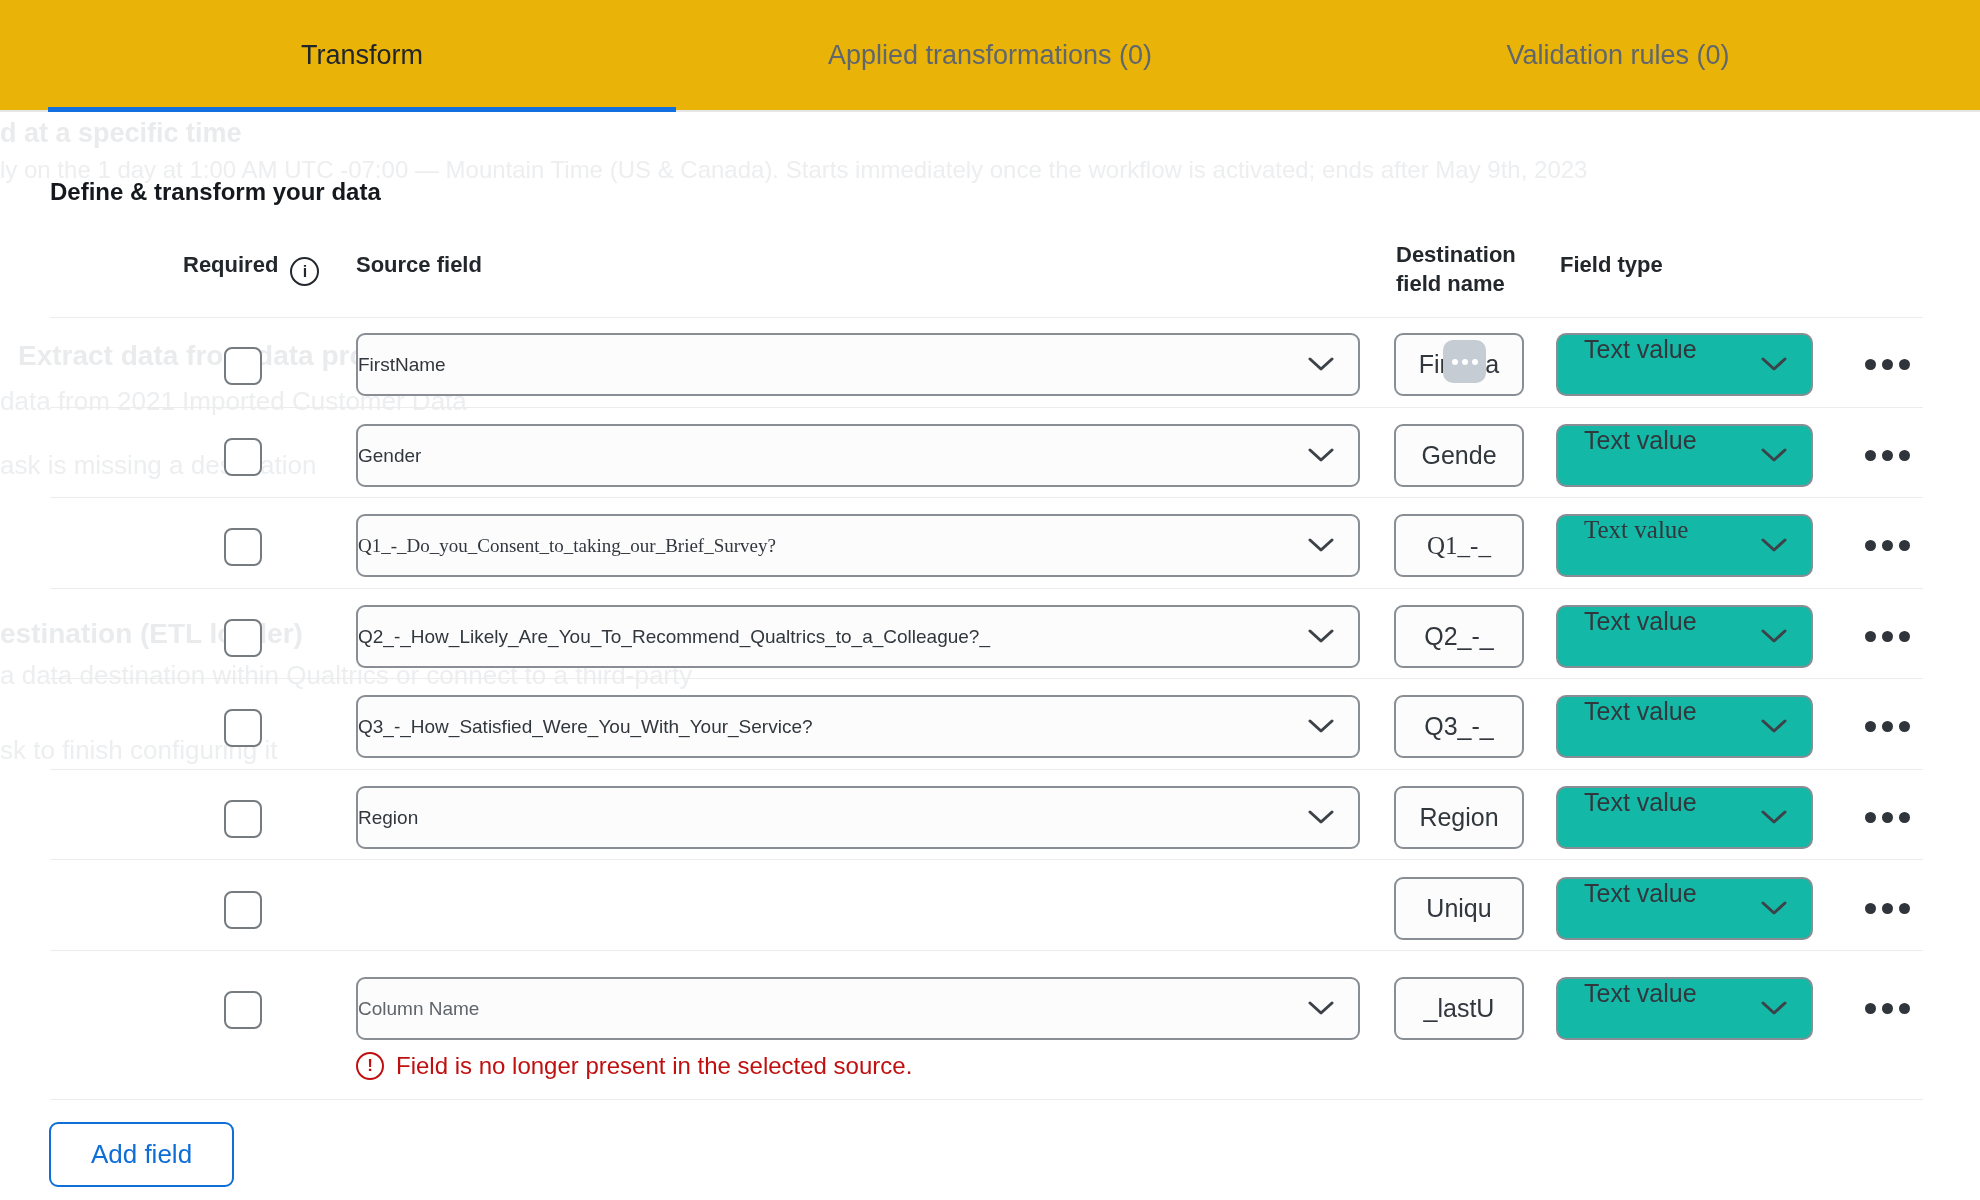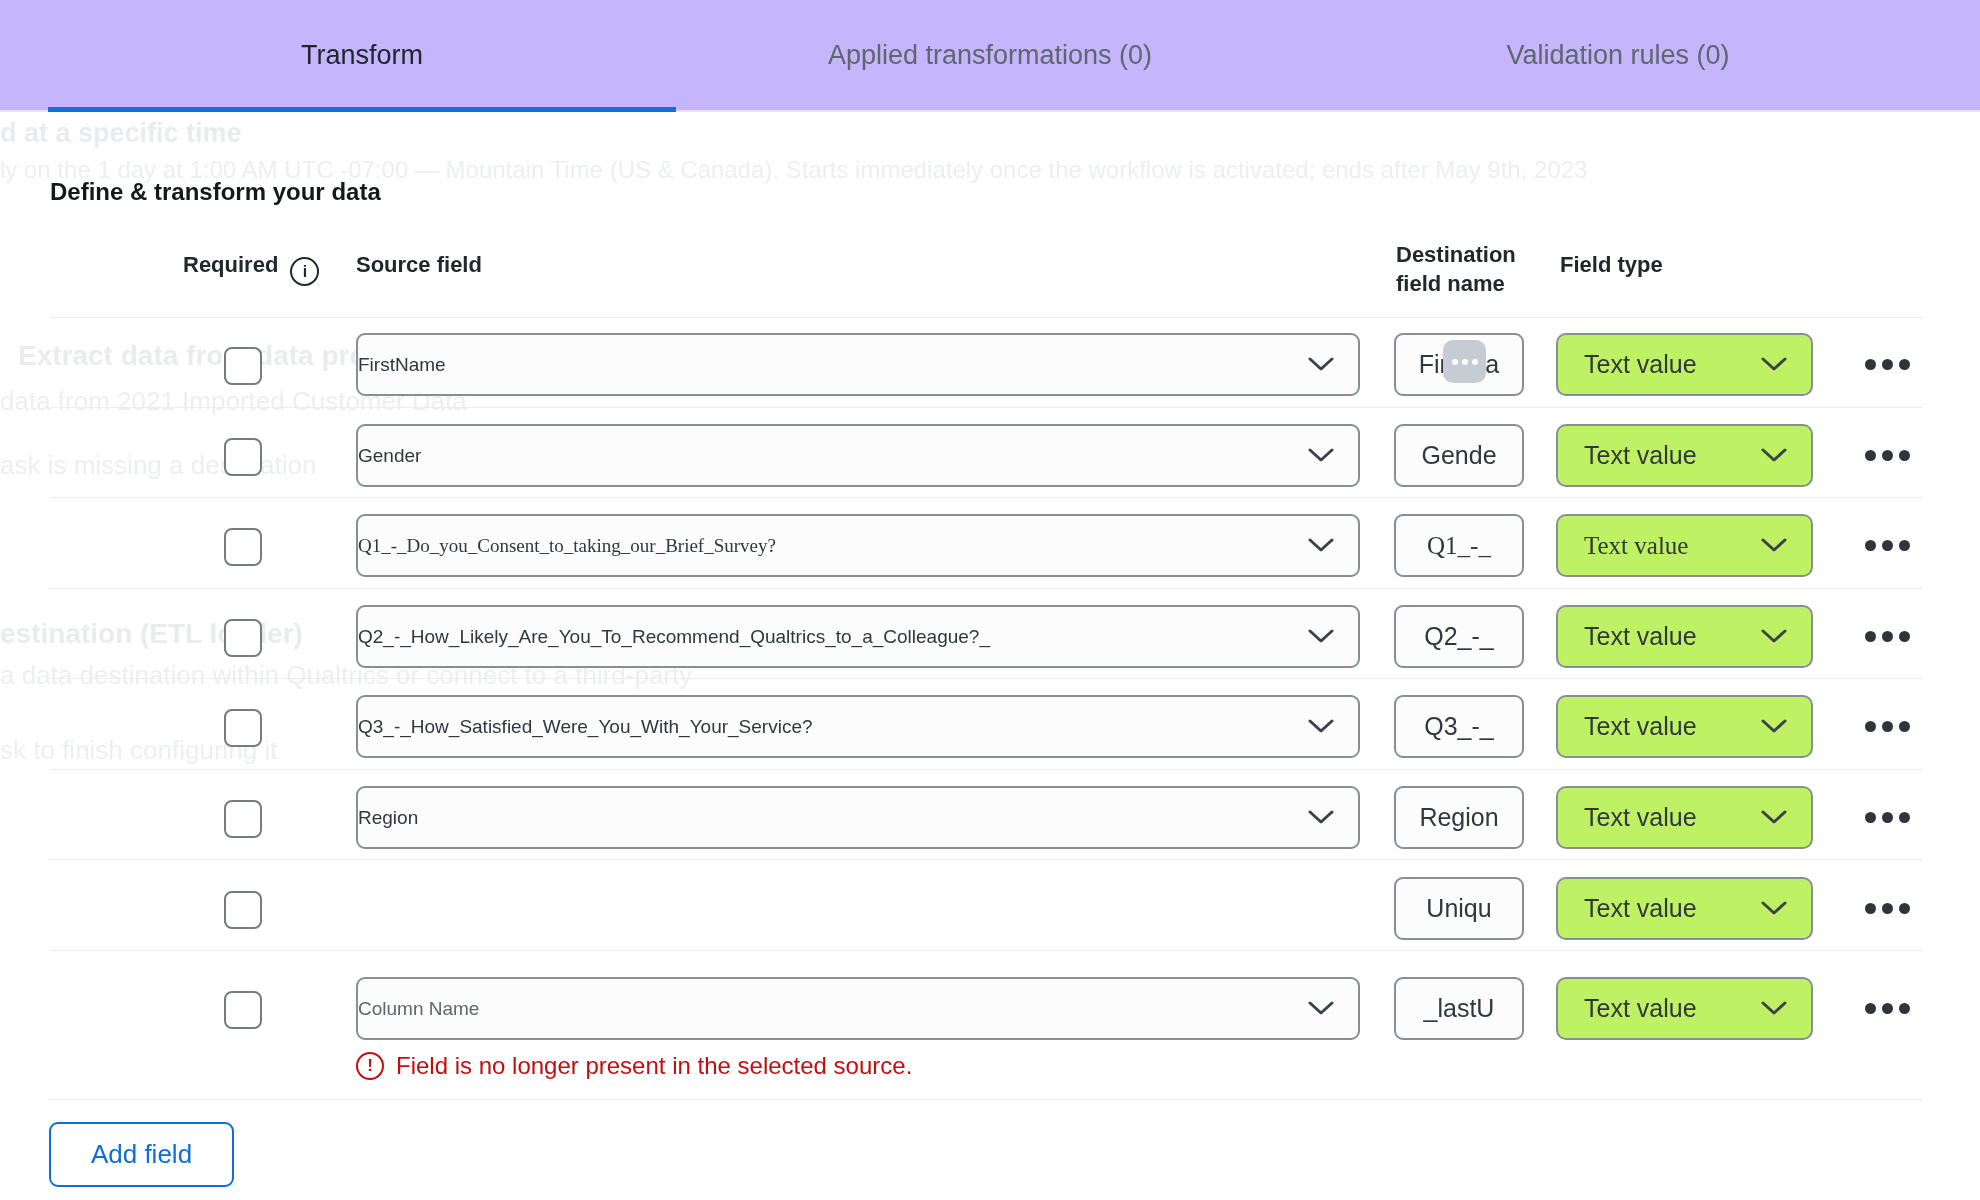--- a/index.html
+++ b/index.html
@@ -3,21 +3,21 @@
 <meta charset="utf-8">
 <style>
   html,body{margin:0;padding:0;}
   body{
     width:1980px;height:1200px;position:relative;overflow:hidden;
     background:#ffffff;
     font-family:"Liberation Sans", sans-serif;
     color:#2b3238;
   }
   
-  .tabbar{position:absolute;left:0;top:0;width:1980px;height:110px;border-bottom:2px solid #e6e6e6;background:#c4b5fd;z-index:5;}
+  .tabbar{position:absolute;left:0;top:0;width:1980px;height:110px;border-bottom:2px solid #e6e6e6;background:#eab308;z-index:5;}
   .tab{position:absolute;top:0;height:110px;width:628px;display:flex;align-items:center;justify-content:center;
        font-size:27px;color:#5f666d;cursor:pointer;}
   .tab.active{color:#21262c;}
   .tab-underline{position:absolute;left:48px;bottom:-2px;width:628px;height:5px;background:#1170dd;z-index:6;}
   
   .ghost{position:absolute;white-space:nowrap;color:#eceef0;z-index:0;}
   .ghost.bold{font-weight:bold;color:#e9ebed;}
   .ghost-play{position:absolute;width:0;height:0;border-top:13px solid transparent;border-bottom:13px solid transparent;border-left:20px solid #eff1f2;z-index:0;}
   .ghost-toggle{position:absolute;width:62px;height:30px;border-radius:16px;background:#f1f2f4;z-index:0;}
   .ghost-toggle i{position:absolute;left:2px;top:2px;width:26px;height:26px;border-radius:50%;background:#fafbfb;}
@@ -34,22 +34,22 @@
           box-sizing:border-box;display:flex;align-items:center;cursor:pointer;}
   .srcbox .label{font-size:19px;color:#31373d;white-space:nowrap;overflow:hidden;flex:1;}
   .srcbox .label.placeholder{color:#5f656b;}
   .chev{margin-right:24px;display:flex;align-items:center;}
   .destbox{position:absolute;left:1394px;top:0;width:130px;height:63px;background:#fcfcfc;border:2px solid #888e94;border-radius:9px;
            box-sizing:border-box;display:flex;align-items:center;justify-content:center;overflow:hidden;cursor:text;}
   .destbox span{font-size:25px;color:#31373d;white-space:nowrap;}
   .mask-pill{position:absolute;left:1443px;top:7px;width:43px;height:43px;border-radius:10px;background:#c6ccd4;
              display:flex;align-items:center;justify-content:center;gap:4px;z-index:3;}
   .mask-pill i{width:6px;height:6px;border-radius:50%;background:#ffffff;}
-  .typebox{position:absolute;left:1556px;top:0;width:257px;height:63px;background:#bef264;border:2px solid #888e94;border-radius:10px;
-           box-sizing:border-box;display:flex;align-items:center;justify-content:space-between;cursor:pointer;}
+  .typebox{position:absolute;left:1556px;top:0;width:257px;height:63px;background:#14b8a6;border:2px solid #888e94;border-radius:10px;
+           box-sizing:border-box;display:flex;justify-content:space-between;cursor:pointer;}
   .typebox span.val{margin-left:26px;font-size:25px;color:#31373d;white-space:nowrap;}
   .more{position:absolute;left:1852px;top:0;width:70px;height:63px;display:flex;align-items:center;justify-content:center;gap:6px;cursor:pointer;}
   .more i{width:11px;height:11px;border-radius:50%;background:#2f353b;}
   
   .error-row{position:absolute;left:356px;top:1052px;display:flex;align-items:center;z-index:2;}
   .error-icon{width:24px;height:24px;border:2.5px solid #c00f0f;border-radius:50%;color:#c00f0f;
               font-size:17px;font-weight:bold;text-align:center;line-height:24px;flex:0 0 auto;}
   .error-text{margin-left:12px;font-size:24px;color:#c00f0f;white-space:nowrap;}
   
   .add-field{position:absolute;left:49px;top:1122px;width:185px;height:65px;box-sizing:border-box;

